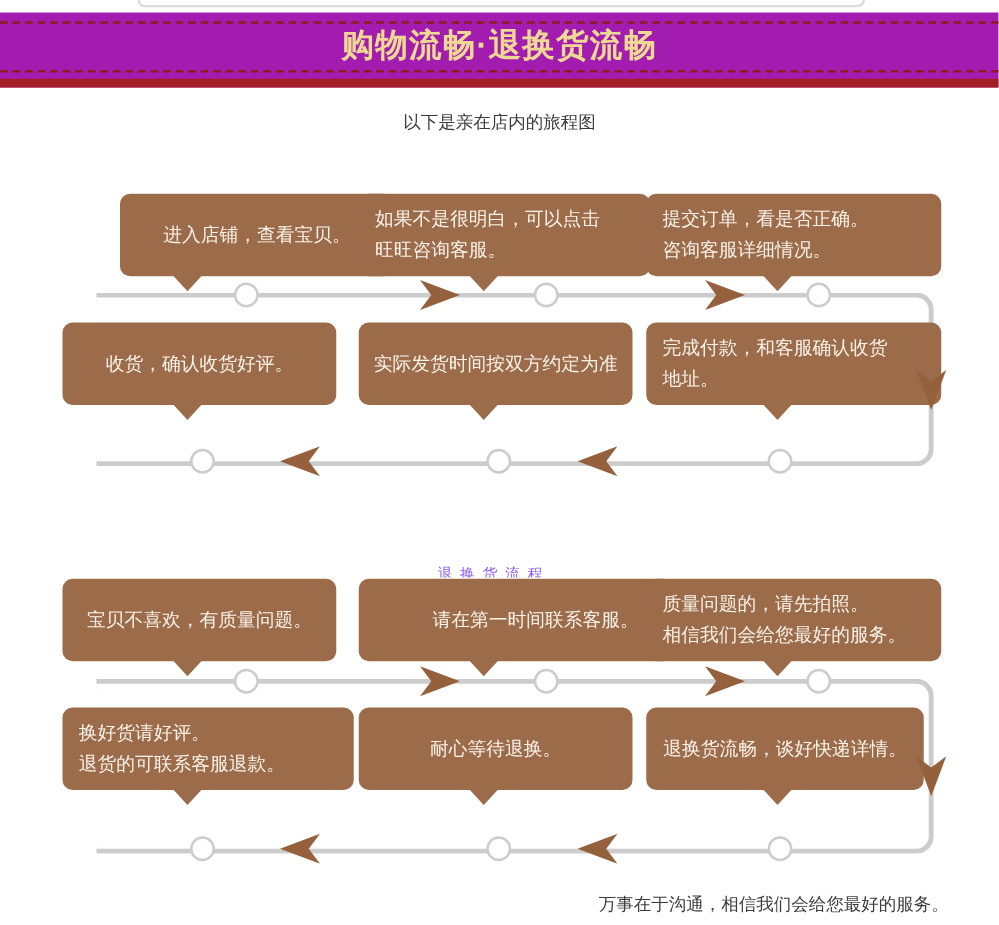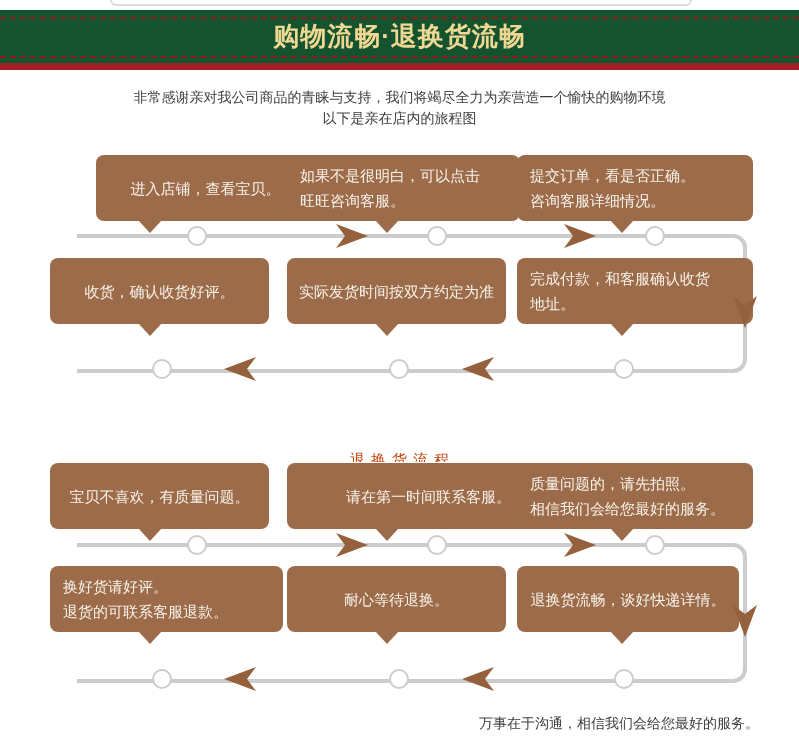--- a/index.html
+++ b/index.html
@@ -6,21 +6,21 @@
   .stage{
     position:relative;width:799px;height:740px;overflow:hidden;background:#ffffff;
     font-family:"Liberation Sans","DejaVu Sans",sans-serif;
   }
   
   .top-edge{
     position:absolute;left:110px;top:-8px;width:578px;height:12px;
     border:2px solid #dcdcdc;border-top:none;border-radius:0 0 6px 6px;
   }
   
-  .banner{position:absolute;left:0;top:10px;width:799px;height:60px;background:#14532d;}
+  .banner{position:absolute;left:0;top:10px;width:799px;height:60px;background:#a21caf;}
   .banner .dash{position:absolute;left:0;right:0;border-top:2px dashed #8e1b20;}
   .banner .d-top{top:7px;}
   .banner .d-bot{top:46px;}
   .banner .shade{position:absolute;left:0;right:0;bottom:0;height:7px;background:#a21f25;}
   .banner h1{
     position:absolute;left:0;right:0;top:0;margin:0;height:53px;line-height:53px;
     text-align:center;font-size:26px;font-weight:bold;color:#efd794;letter-spacing:1px;
   }
   .intro{position:absolute;left:0;right:0;top:87px;text-align:center;color:#3c3c3c;
     font-size:14px;line-height:21px;}
@@ -47,42 +47,41 @@
     border-left:12px solid transparent;border-right:12px solid transparent;
     border-top:13px solid #9c6c4a;
   }
   .dot{
     position:absolute;width:16px;height:16px;background:#ffffff;
     border:2px solid #cccccc;border-radius:50%;z-index:4;
   }
   .arr{position:absolute;z-index:5;}
   .faint{
     position:absolute;left:350px;top:451px;width:140px;height:11px;overflow:hidden;
-    color:#c2410c;font-size:15px;letter-spacing:6px;z-index:1;
+    color:#8b5cf6;font-size:12px;letter-spacing:6px;z-index:1;
   }
   .footer{
     position:absolute;right:40px;top:703px;font-size:14px;color:#3c3c3c;margin-top:12px;
   }
 </style>
 </head>
 <body>
 
 <div class="stage">
 
   <div class="top-edge"></div>
 
   <div class="banner">
     <div class="dash d-top"></div>
     <div class="dash d-bot"></div>
     <div class="shade"></div>
     <h1>购物流畅·退换货流畅</h1>
   </div>
 
   <div class="intro">
-    <p>非常感谢亲对我公司商品的青睐与支持，我们将竭尽全力为亲营造一个愉快的购物环境</p>
     <p>以下是亲在店内的旅程图</p>
   </div>
 
   <div class="faint">退换货流程</div>
 
   <div class="loop loop1"></div>
   <div class="loop loop2"></div>
 
   <div class="box single" style="left:50px;top:155px;width:207px;margin-left:46px;">
     <span>进入店铺，查看宝贝。</span>

